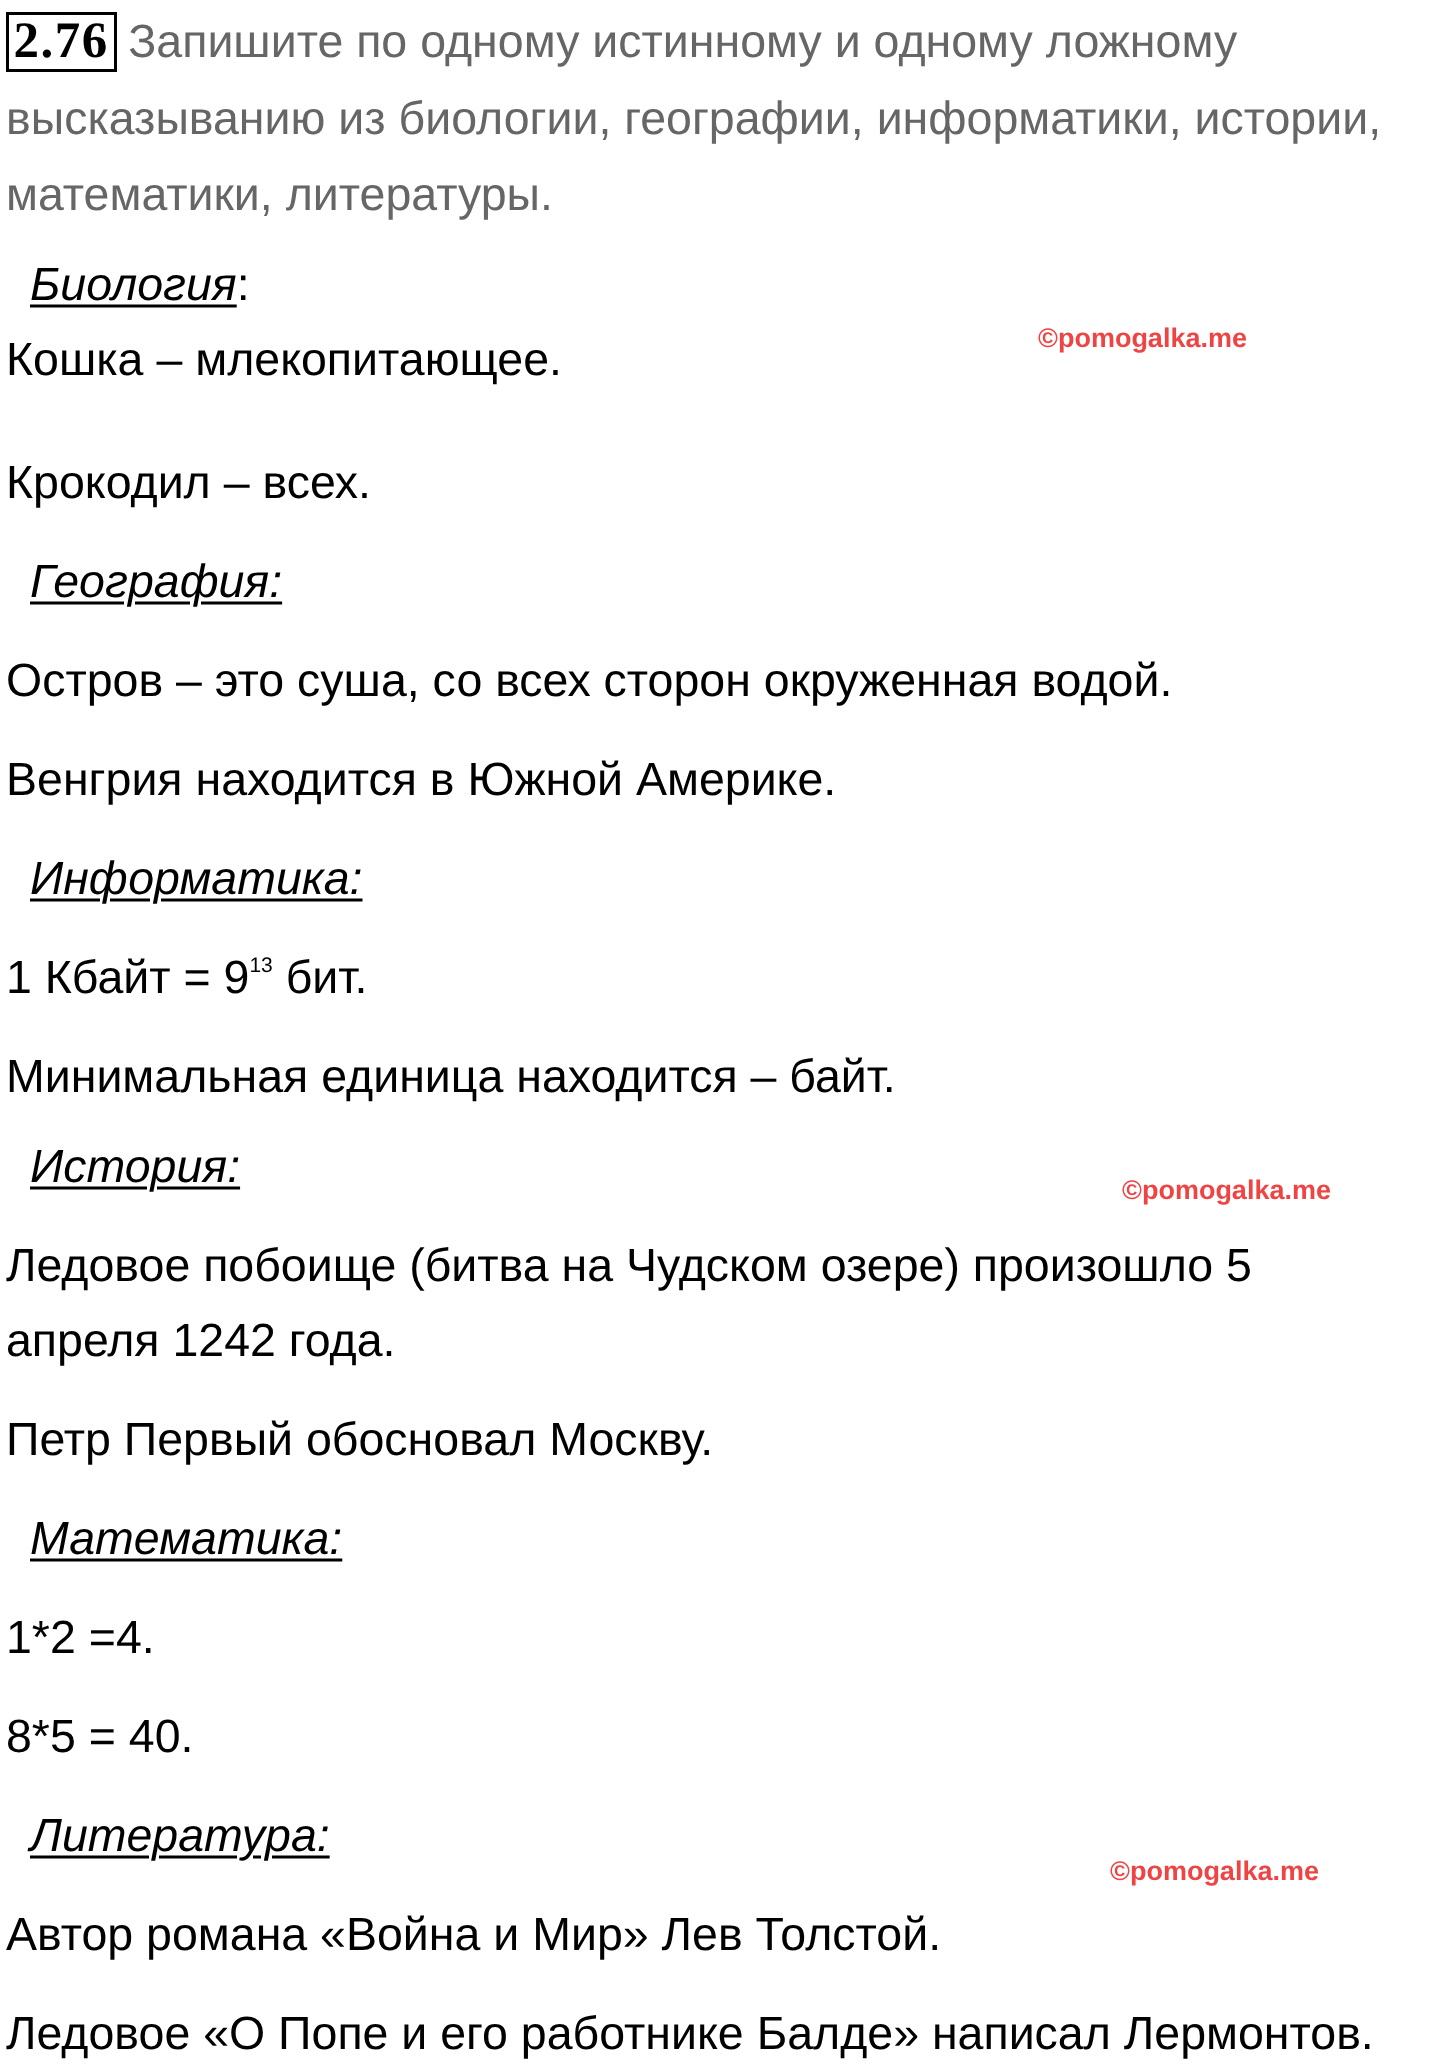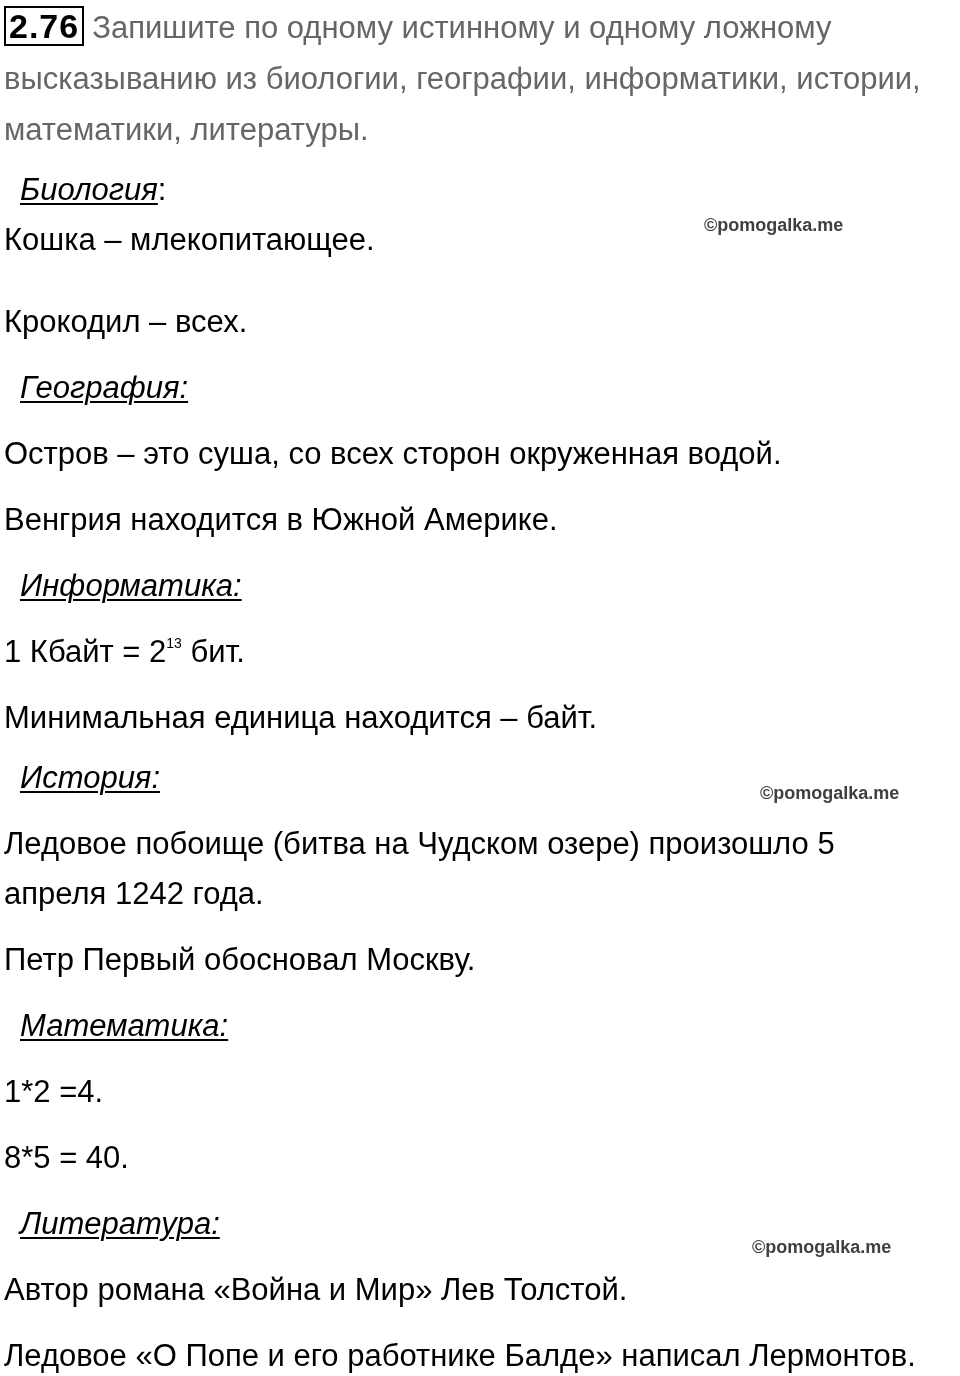--- a/index.html
+++ b/index.html
@@ -1,43 +1,43 @@
 <!DOCTYPE html>
 <html><head>
 <meta charset="utf-8">
 <style>
   html, body { margin: 0; padding: 0; background: #ffffff; }
   body { width: 960px; height: 1376px; position: relative; overflow: hidden;
          font-family: "Liberation Sans", "DejaVu Sans", sans-serif; color: #000; }
   .task { position: absolute; left: 4px; top: 2px; width: 950px; font-size: 31px; line-height: 51px; color: #666666; }
-  .num { display: inline-block; border: 2px solid #000; font-family: Liberation Sans, sans-serif;
+  .num { display: inline-block; border: 2px solid #000; font-family: Liberation Serif, serif;
          font-weight: bold; color: #000; font-size: 34px; line-height: 36px; padding: 0 3px; margin-right: 8px; letter-spacing: 1px; }
   .line { position: absolute; left: 4px; font-size: 31px; line-height: 40px; white-space: nowrap; }
   .head { font-style: italic; text-decoration: underline; text-decoration-thickness: 2px; text-underline-offset: 3px; margin-left: 16px; }
-  .wm { position: absolute; font-family: "Liberation Sans", sans-serif; font-weight: bold; font-size: 18px; color: #404040; margin-left: 12px; }
+  .wm { position: absolute; font-family: "Liberation Sans", sans-serif; font-weight: bold; font-size: 18px; color: #ef4444; }
   sup { font-size: 14px; line-height: 0; vertical-align: 14px; }
 </style>
 </head>
 <body>
 
 <div class="task">
   <span class="num">2.76</span><span>Запишите по одному истинному и одному ложному высказыванию из биологии, географии, информатики, истории, математики, литературы.</span>
 </div>
 
 <div class="line" style="top:170px"><span class="head">Биология</span><span>:</span></div>
 <div class="wm" style="left:692px; top:215px">©pomogalka.me</div>
 <div class="line" style="top:220px">Кошка – млекопитающее.</div>
 <div class="line" style="top:302px">Крокодил – всех.</div>
 
 <div class="line head" style="top:368px">География:</div>
 <div class="line" style="top:434px">Остров – это суша, со всех сторон окруженная водой.</div>
 <div class="line" style="top:500px">Венгрия находится в Южной Америке.</div>
 
 <div class="line head" style="top:566px">Информатика:</div>
-<div class="line" style="top:632px"><span>1 Кбайт = 2</span><sup>13</sup><span> бит.</span></div>
+<div class="line" style="top:632px"><span>1 Кбайт = 9</span><sup>13</sup><span> бит.</span></div>
 <div class="line" style="top:698px">Минимальная единица находится – байт.</div>
 
 <div class="line head" style="top:758px">История:</div>
 <div class="wm" style="left:748px; top:783px">©pomogalka.me</div>
 <div class="line" style="top:824px">Ледовое побоище (битва на Чудском озере) произошло 5</div>
 <div class="line" style="top:874px">апреля 1242 года.</div>
 <div class="line" style="top:940px">Петр Первый обосновал Москву.</div>
 
 <div class="line head" style="top:1006px">Математика:</div>
 <div class="line" style="top:1072px">1*2 =4.</div>

